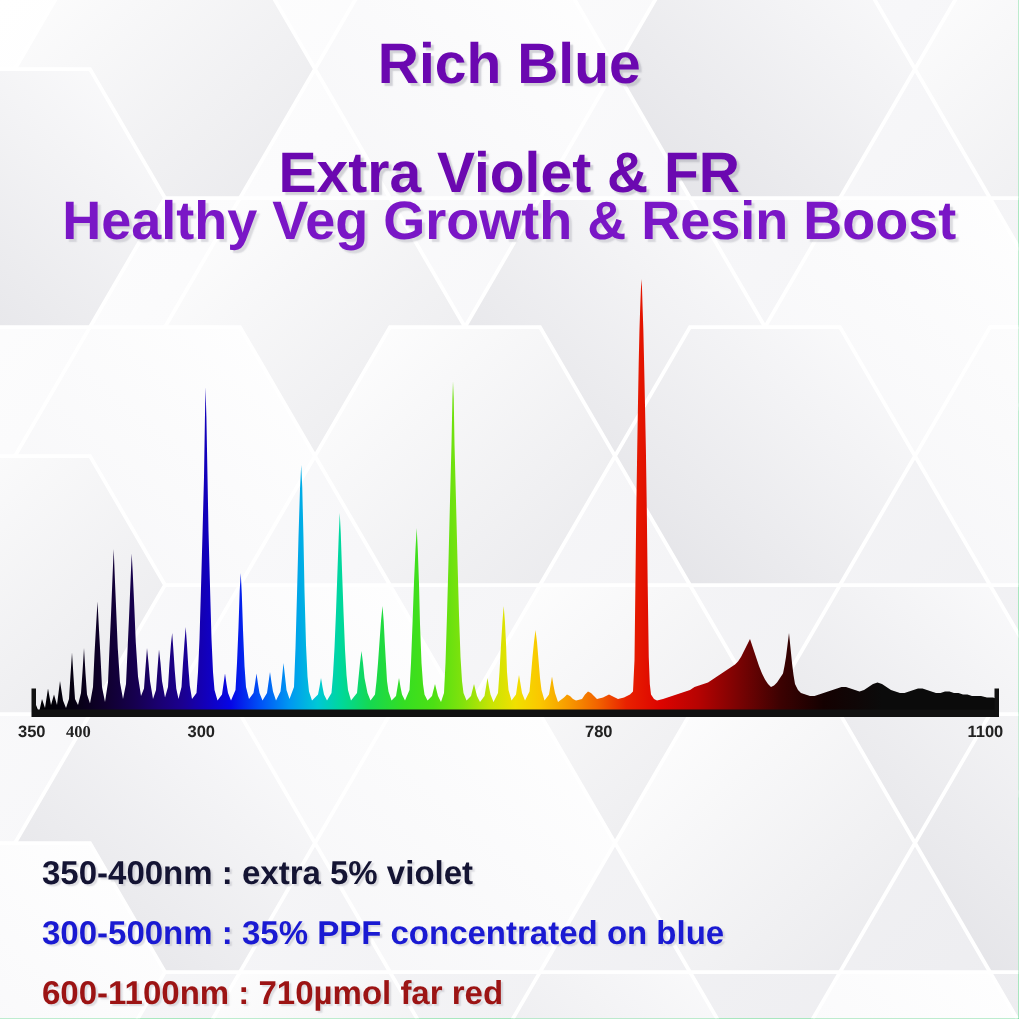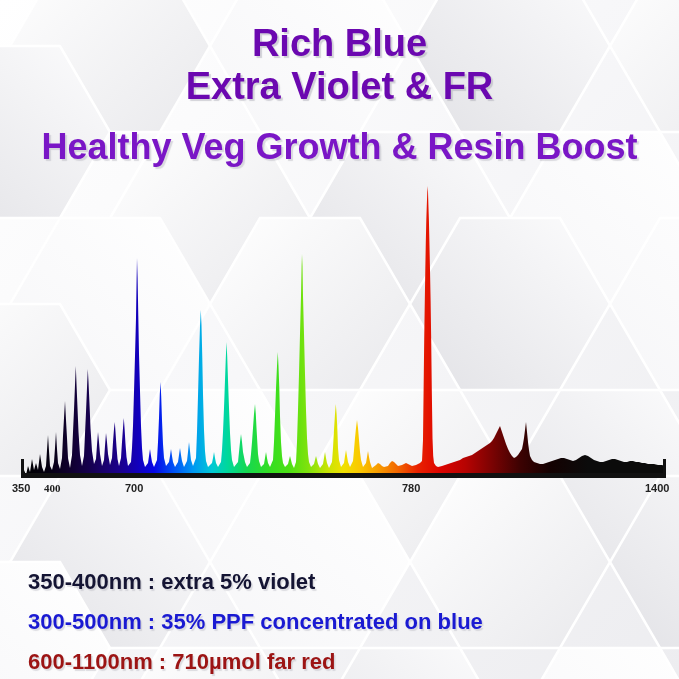--- a/index.html
+++ b/index.html
@@ -45,20 +45,21 @@
     line-height: 42px;
     color: #6b08b0;
     text-shadow: 2px 2px 1px rgba(160,160,170,0.45);
   }
   .title-line2 {
     font-size: 38px;
     font-weight: bold;
     line-height: 44px;
     color: #6b08b0;
     text-shadow: 2px 2px 1px rgba(160,160,170,0.45);
+    margin-top: 30px;
   }
   .subtitle {
     position: absolute;
     top: 126px;
     left: 0;
     width: 679px;
     text-align: center;
     font-size: 36px;
     font-weight: bold;
     color: #7a16c6;
@@ -295,23 +296,23 @@
 
       <rect x="22" y="303" width="643" height="5" fill="#111111"></rect>
       <rect x="21" y="289" width="3" height="19" fill="#111111"></rect>
       <rect x="663" y="289" width="3" height="19" fill="#111111"></rect>
     </svg>
   </div>
 
   <div class="axis-labels">
     <span class="axis-label" style="left:12px;">350</span>
     <span class="axis-label" style="left:44px;font-family:Liberation Serif, serif;">400</span>
-    <span class="axis-label" style="left:125px;">700</span>
-    <span class="axis-label" style="left:402px;">780</span>
-    <span class="axis-label" style="left:645px;">1400</span>
+    <span class="axis-label" style="left:125px;">300</span>
+    <span class="axis-label" style="left:390px;">780</span>
+    <span class="axis-label" style="left:645px;">1100</span>
   </div>
 
   <div class="specs">
     <div class="spec-line spec-1">350-400nm : extra 5% violet</div>
     <div class="spec-line spec-2">300-500nm : 35% PPF concentrated on blue</div>
     <div class="spec-line spec-3">600-1100nm : 710µmol far red</div>
   </div>
 
 </div>
 

